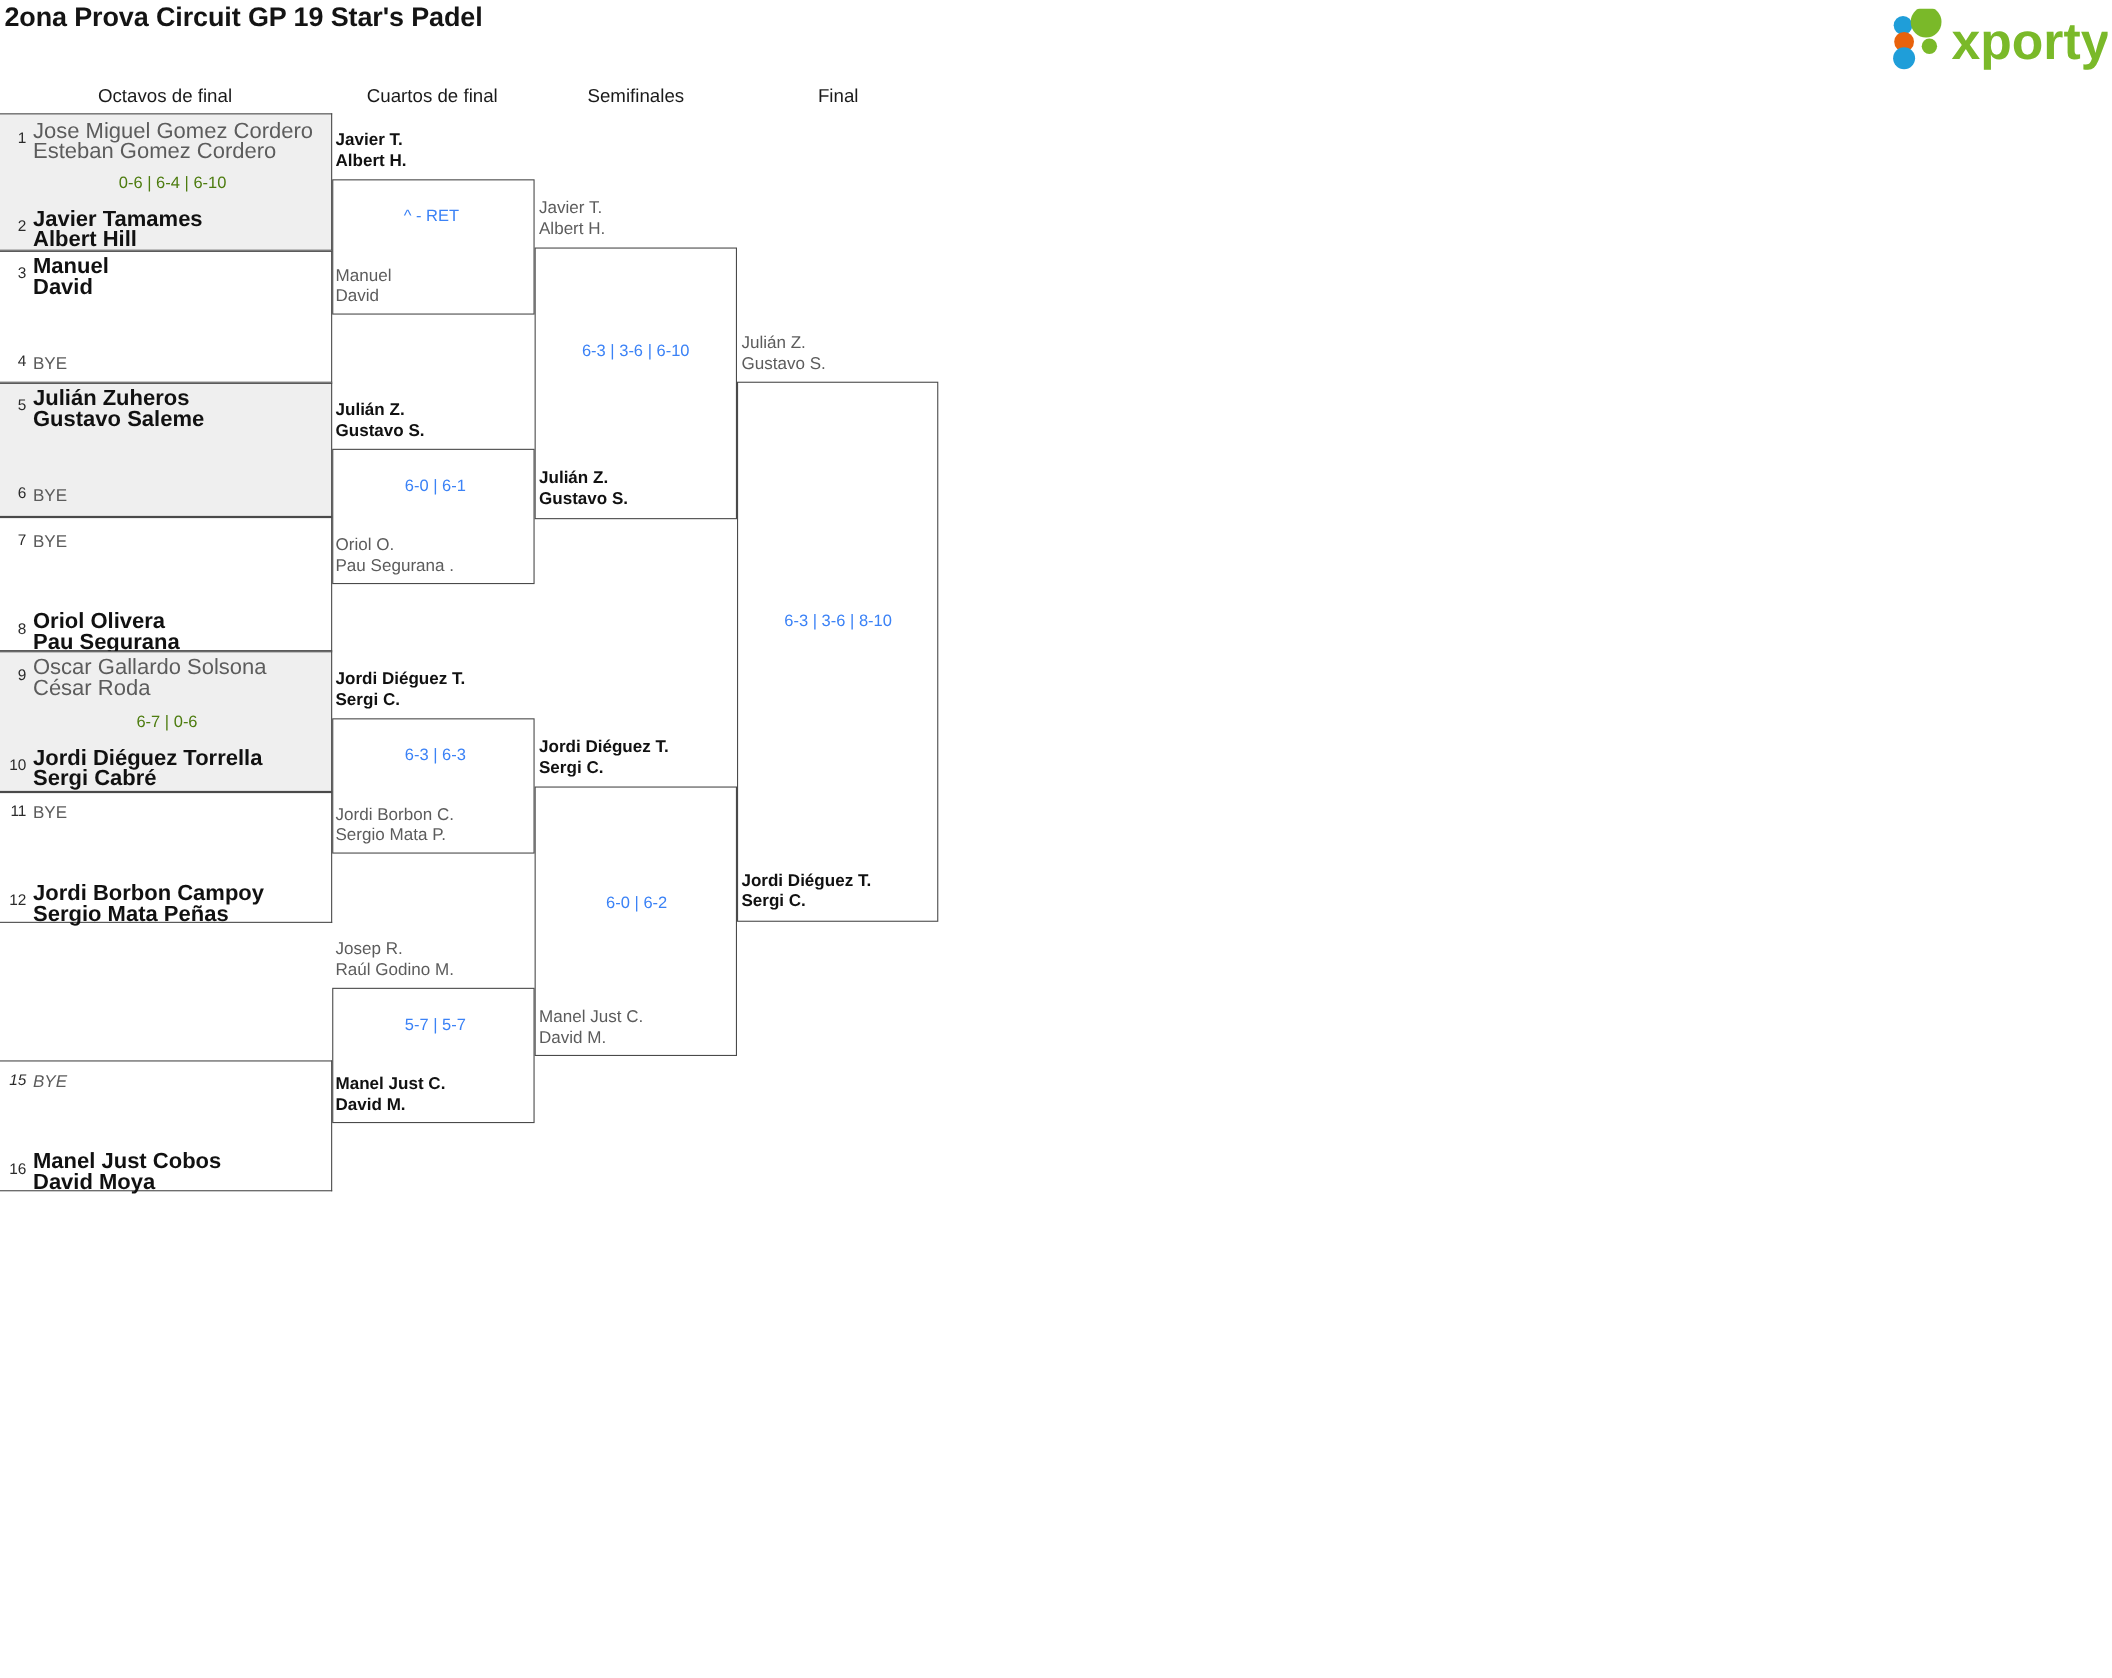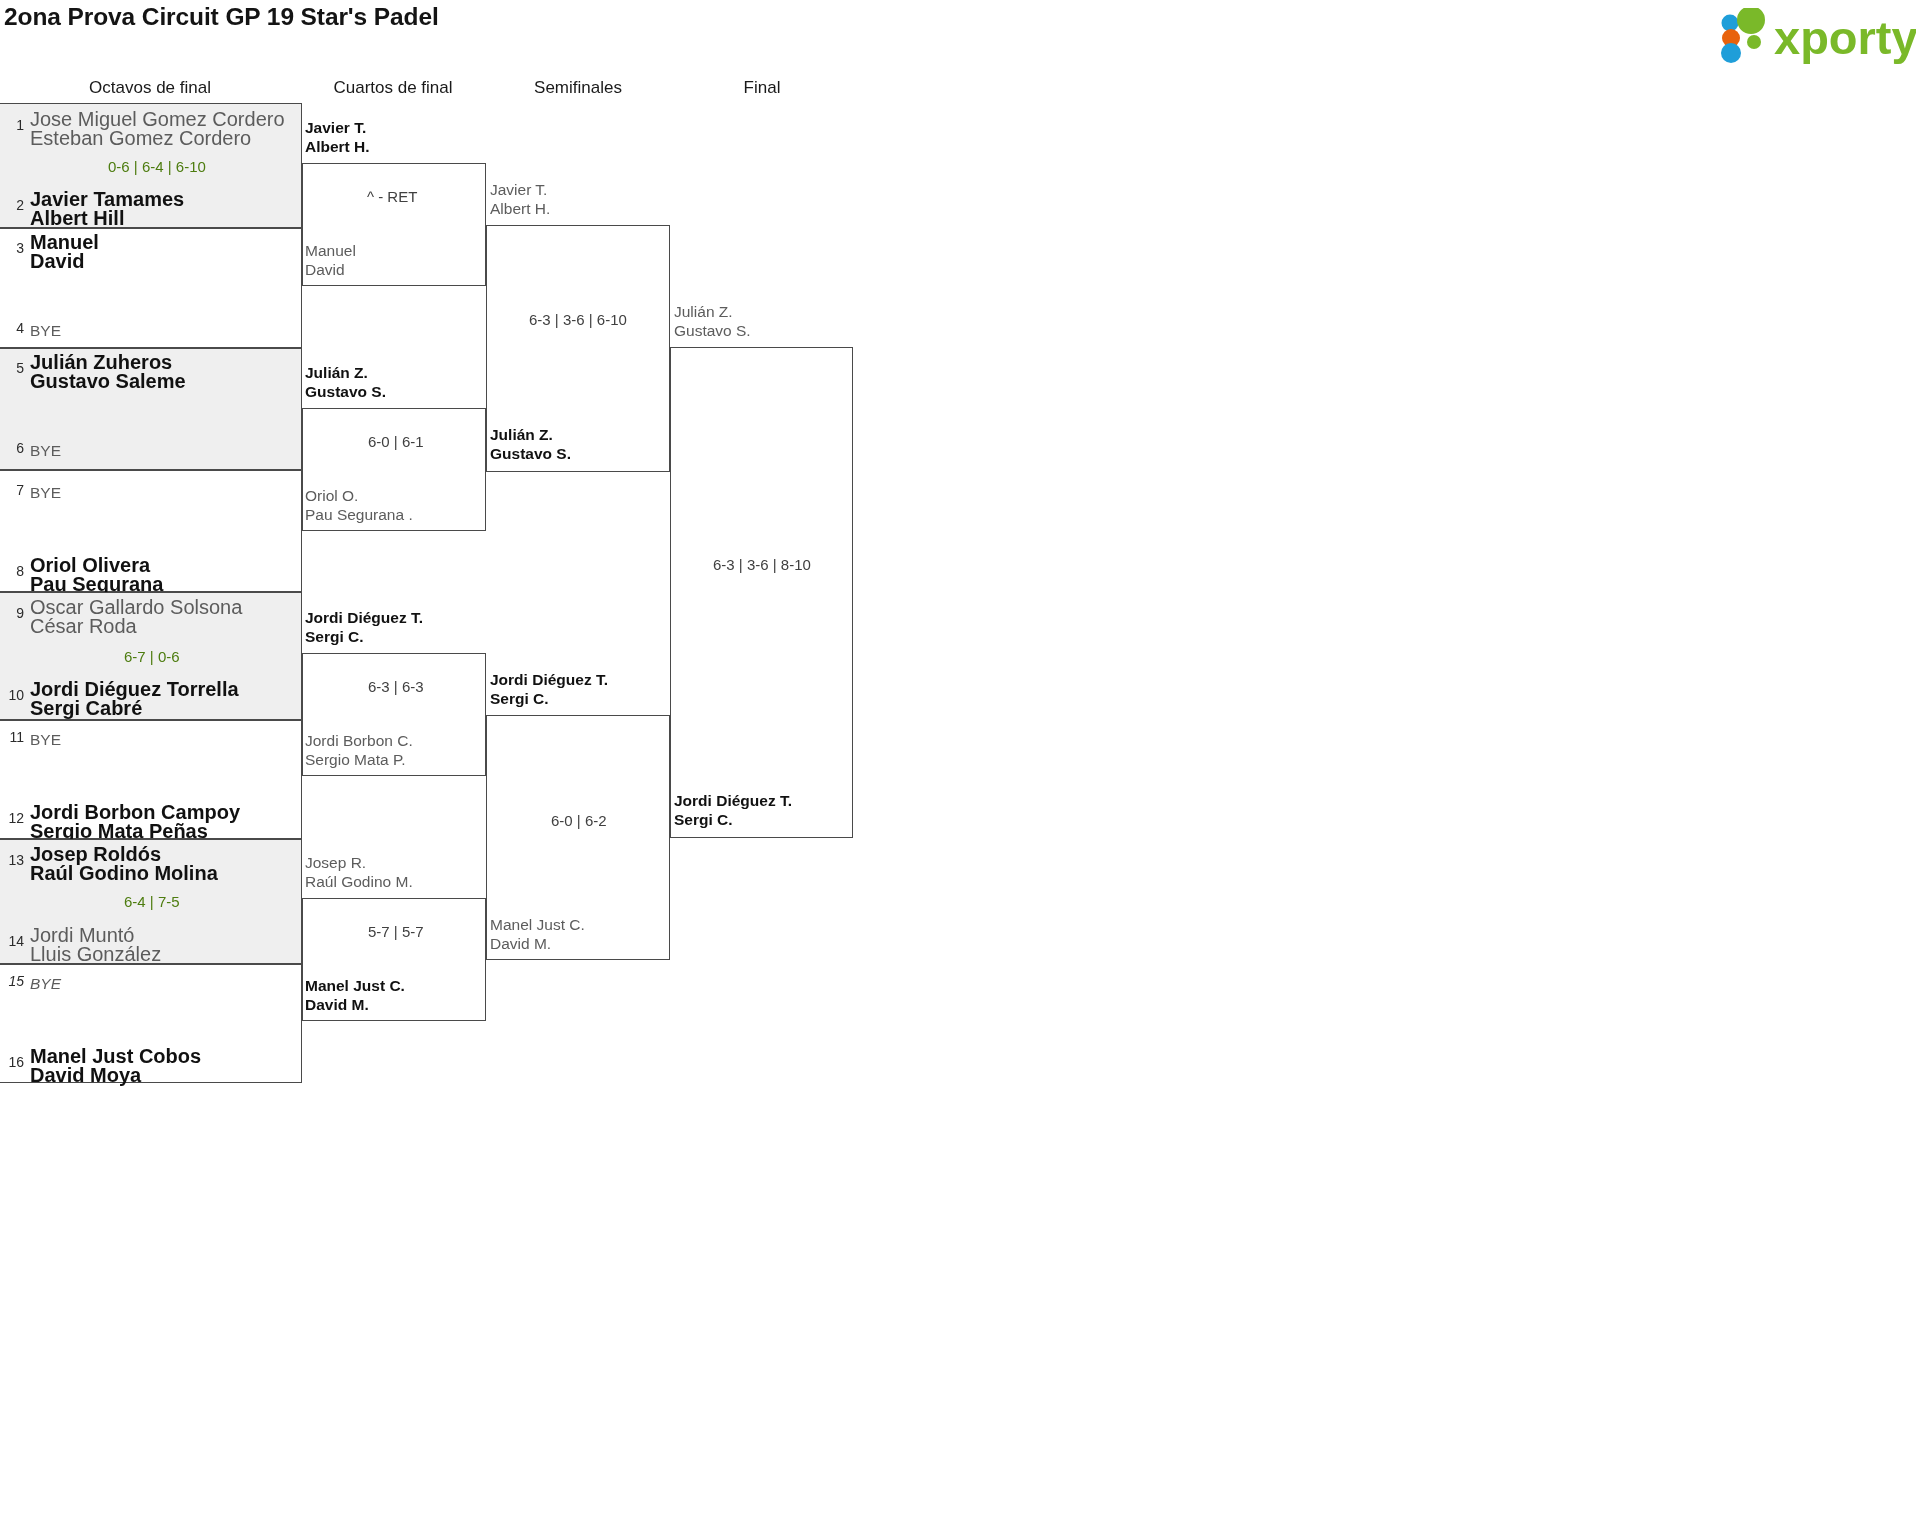--- a/index.html
+++ b/index.html
@@ -33,21 +33,21 @@
   .team{font-size:20px;line-height:19px;white-space:nowrap;}
   .team .ln{display:block;}
   .win{font-weight:bold;color:#111111;}
   .lose{font-weight:normal;color:#5c5c5c;}
   .bye{font-size:15.5px;color:#5c5c5c;line-height:19px;}
   .r16-score{position:absolute;font-size:15px;color:#4d7c0f;white-space:nowrap;}
   
   .conn{position:absolute;box-sizing:border-box;border:1px solid #4a4a4a;background:transparent;}
   .slot{position:absolute;font-size:15.5px;line-height:19px;white-space:nowrap;}
   .slot .ln{display:block;}
-  .rscore{position:absolute;font-size:15px;color:#404040;white-space:nowrap;}
+  .rscore{position:absolute;font-size:15px;color:#3b82f6;white-space:nowrap;}
 </style>
 </head>
 <body>
 
 <div id="header">
   <div id="title-block">
     <div class="title-line">2ona Prova Circuit GP 19 Star's Padel</div>
   </div>
 
   <div id="logo">
@@ -156,37 +156,20 @@
     </div>
     <div class="seed-row" style="top:82px;">
       <span class="seed-num low">12</span>
       <span class="team win">
         <span class="ln">Jordi Borbon Campoy</span>
           <span class="ln">Sergio Mata Peñas</span>
       </span>
     </div>
   </div>
 
-  <div class="r16-block shaded" style="top:839px;height:125px;">
-    <div class="seed-row" style="top:5px;">
-      <span class="seed-num low">13</span>
-      <span class="team win">
-        <span class="ln">Josep Roldós</span>
-          <span class="ln">Raúl Godino Molina</span>
-      </span>
-    </div>
-    <div class="r16-score" style="left:124px;top:53px;">6-4 | 7-5</div>
-    <div class="seed-row" style="top:86px;">
-      <span class="seed-num low">14</span>
-      <span class="team lose">
-        <span class="ln">Jordi Muntó</span>
-          <span class="ln">Lluis González</span>
-      </span>
-    </div>
-  </div>
 
   <div class="r16-block plain" style="top:964px;height:119px;">
     <div class="seed-row" style="top:9px;font-style:italic;">
       <span class="seed-num">15</span>
       <span class="bye">BYE</span>
     </div>
     <div class="seed-row" style="top:82px;">
       <span class="seed-num low">16</span>
       <span class="team win">
         <span class="ln">Manel Just Cobos</span>

